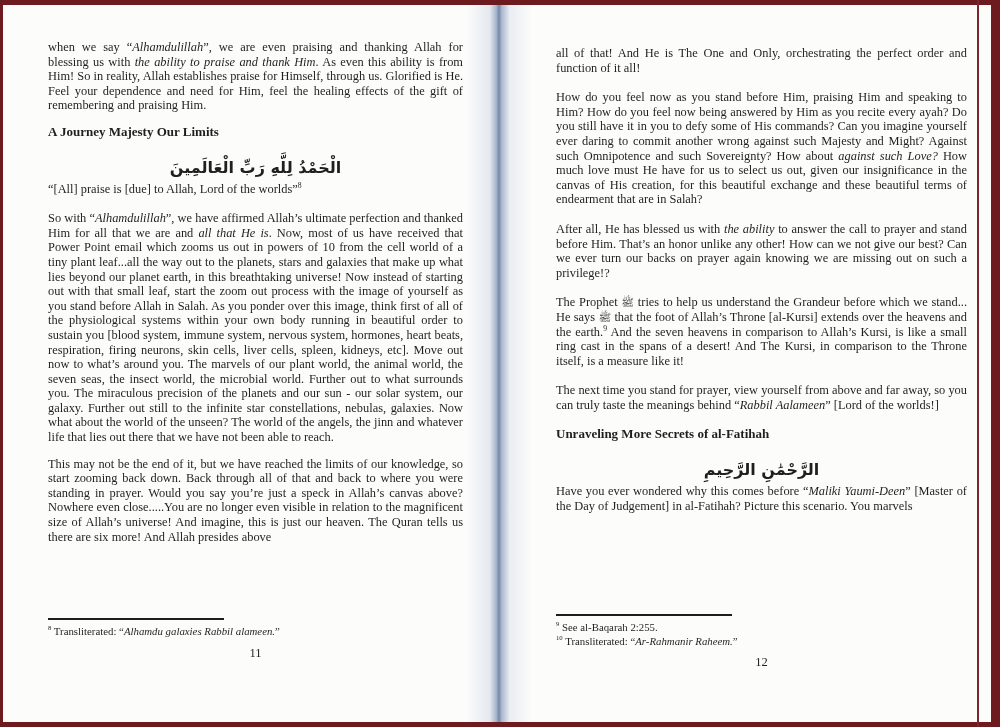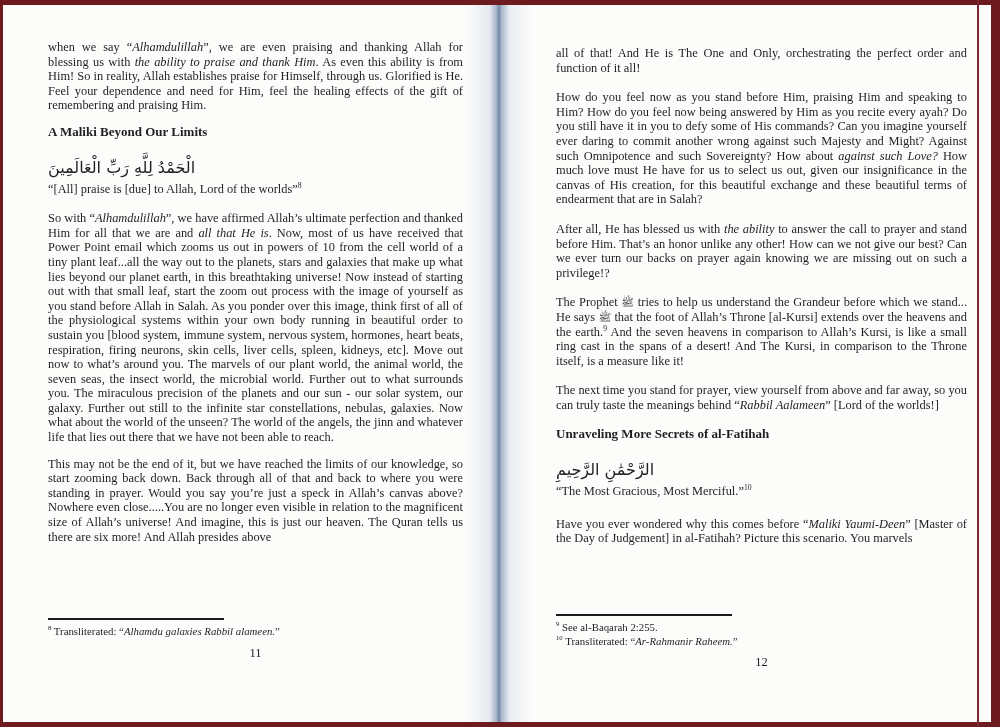--- a/index.html
+++ b/index.html
@@ -31,23 +31,23 @@
     text-align:justify;
   }
   .page-left{left:48px;top:40px;width:415px;height:648px;}
   .page-right{left:556px;top:46px;width:411px;height:640px;}
 
   .para{margin:0 0 12px 0;}
   .page-right .para{margin-bottom:15px;}
   .heading{font-size:13px;font-weight:bold;text-align:left;margin:0 0 7px 0;}
   .page-right .heading{margin-bottom:8px;}
   .arabic{
-    text-align:left;
+    text-align:center;
     font-family:"DejaVu Sans",sans-serif;
-    font-size:16px;line-height:24px;margin:16px 0 2px 0;
+    font-size:16px;line-height:24px;margin:16px 0 2px 0;font-weight:bold;
   }
   .page-right .arabic{font-size:16px;}
   .translation{text-align:left;margin:0 0 15px 0;}
   .page-right .translation{margin-bottom:18px;}
 
   sup{font-size:0.62em;vertical-align:super;line-height:0;}
   em{font-style:italic;}
   .ar{font-family:"DejaVu Sans",sans-serif;font-size:0.85em;}
 
   .footer{position:absolute;left:0;width:100%;}
@@ -66,41 +66,40 @@
 </style>
 </head>
 <body>
 
 <div class="scan">
 
   <div class="spine"></div>
 
   <div class="page page-left">
     <p class="para"><span>when we say “</span><em>Alhamdulillah</em><span>”, we are even praising and thanking Allah for blessing us with </span><em>the ability to praise and thank Him</em><span>. As even this ability is from Him! So in reality, Allah establishes praise for Himself, through us. Glorified is He. Feel your dependence and need for Him, feel the healing effects of the gift of remembering and praising Him.</span></p>
-    <h3 class="heading">A Maliki Beyond Our Limits</h3>
+    <h3 class="heading">A Journey Majesty Our Limits</h3>
     <div class="arabic">الْحَمْدُ لِلَّهِ رَبِّ الْعَالَمِينَ</div>
     <div class="translation"><span>“[All] praise is [due] to Allah, Lord of the worlds”</span><sup>8</sup></div>
     <p class="para"><span>So with “</span><em>Alhamdulillah</em><span>”, we have affirmed Allah’s ultimate perfection and thanked Him for all that we are and </span><em>all that He is</em><span>. Now, most of us have received that Power Point email which zooms us out in powers of 10 from the cell world of a tiny plant leaf...all the way out to the planets, stars and galaxies that make up what lies beyond our planet earth, in this breathtaking universe! Now instead of starting out with that small leaf, start the zoom out process with the image of yourself as you stand before Allah in Salah. As you ponder over this image, think first of all of the physiological systems within your own body running in beautiful order to sustain you [blood system, immune system, nervous system, hormones, heart beats, respiration, firing neurons, skin cells, liver cells, spleen, kidneys, etc]. Move out now to what’s around you. The marvels of our plant world, the animal world, the seven seas, the insect world, the microbial world. Further out to what surrounds you. The miraculous precision of the planets and our sun - our solar system, our galaxy. Further out still to the infinite star constellations, nebulas, galaxies. Now what about the world of the unseen? The world of the angels, the jinn and whatever life that lies out there that we have not been able to reach.</span></p>
     <p class="para"><span>This may not be the end of it, but we have reached the limits of our knowledge, so start zooming back down. Back through all of that and back to where you were standing in prayer. Would you say you’re just a speck in Allah’s canvas above? Nowhere even close.....You are no longer even visible in relation to the magnificent size of Allah’s universe! And imagine, this is just our heaven. The Quran tells us there are six more! And Allah presides above</span></p>
     <div class="footer">
       <div class="fn-rule"></div>
       <div class="footnote"><sup>8</sup><span> Transliterated: “</span><em>Alhamdu galaxies Rabbil alameen.</em><span>”</span></div>
       <div class="page-num">11</div>
     </div>
   </div>
 
   <div class="page page-right">
     <p class="para"><span>all of that! And He is The One and Only, orchestrating the perfect order and function of it all!</span></p>
     <p class="para"><span>How do you feel now as you stand before Him, praising Him and speaking to Him? How do you feel now being answered by Him as you recite every ayah? Do you still have it in you to defy some of His commands? Can you imagine yourself ever daring to commit another wrong against such Majesty and Might? Against such Omnipotence and such Sovereignty? How about </span><em>against such Love?</em><span> How much love must He have for us to select us out, given our insignificance in the canvas of His creation, for this beautiful exchange and these beautiful terms of endearment that are in Salah?</span></p>
     <p class="para"><span>After all, He has blessed us with </span><em>the ability</em><span> to answer the call to prayer and stand before Him. That’s an honor unlike any other! How can we not give our best? Can we ever turn our backs on prayer again knowing we are missing out on such a privilege!?</span></p>
     <p class="para"><span>The Prophet </span><span class="ar">ﷺ</span><span> tries to help us understand the Grandeur before which we stand... He says </span><span class="ar">ﷺ</span><span> that the foot of Allah’s Throne [al-Kursi] extends over the heavens and the earth.</span><sup>9</sup><span> And the seven heavens in comparison to Allah’s Kursi, is like a small ring cast in the spans of a desert! And The Kursi, in comparison to the Throne itself, is a measure like it!</span></p>
     <p class="para"><span>The next time you stand for prayer, view yourself from above and far away, so you can truly taste the meanings behind “</span><em>Rabbil Aalameen</em><span>” [Lord of the worlds!]</span></p>
     <h3 class="heading">Unraveling More Secrets of al-Fatihah</h3>
     <div class="arabic">الرَّحْمَٰنِ الرَّحِيمِ</div>
-    <div class="translation"><span>“The Most Gracious, Most Merciful.”</span><sup>10</sup></div>
     <p class="para"><span>Have you ever wondered why this comes before “</span><em>Maliki Yaumi-Deen</em><span>” [Master of the Day of Judgement] in al-Fatihah? Picture this scenario. You marvels</span></p>
     <div class="footer">
       <div class="fn-rule"></div>
       <div class="footnote"><sup>9</sup><span> See al-Baqarah 2:255.</span></div>
       <div class="footnote"><sup>10</sup><span> Transliterated: “</span><em>Ar-Rahmanir Raheem.</em><span>”</span></div>
       <div class="page-num">12</div>
     </div>
   </div>
 
   <div class="b-top"></div>

